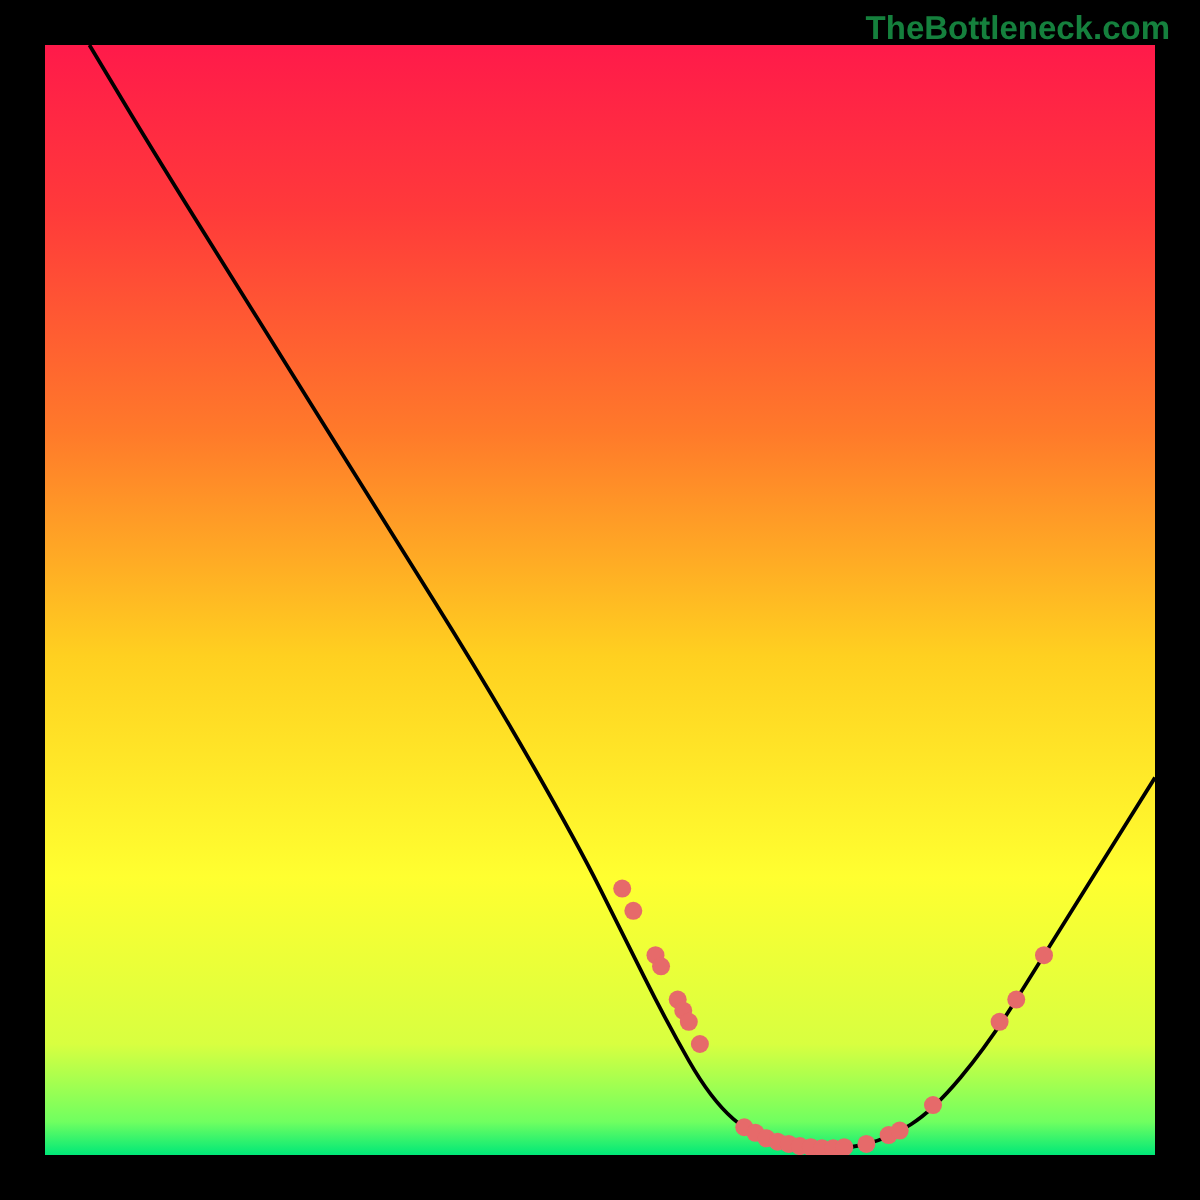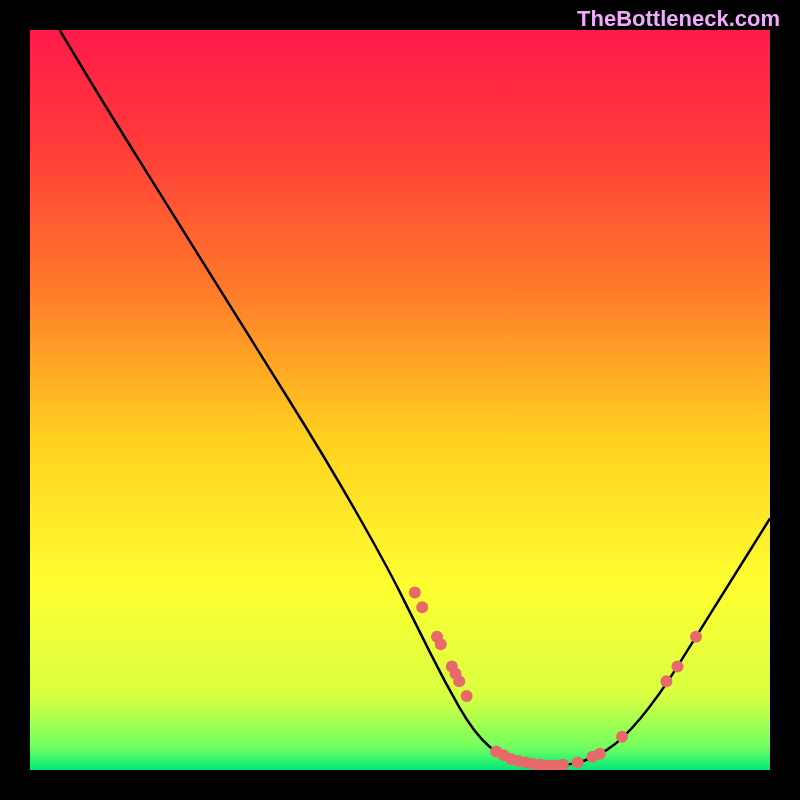--- a/index.html
+++ b/index.html
@@ -8,21 +8,21 @@
     width: 800px;
     height: 800px;
     background: #000;
     position: relative;
     font-family: Arial, sans-serif;
   }
   .watermark {
     position: absolute;
     top: 6px;
     right: 20px;
-    color: #f0abfc;
+    color: #15803d;
     font-size: 22px;
     font-weight: bold;
     z-index: 10;
   }
   .plot-area {
     position: absolute;
     left: 30px;
     top: 30px;
     width: 740px;
     height: 740px;

